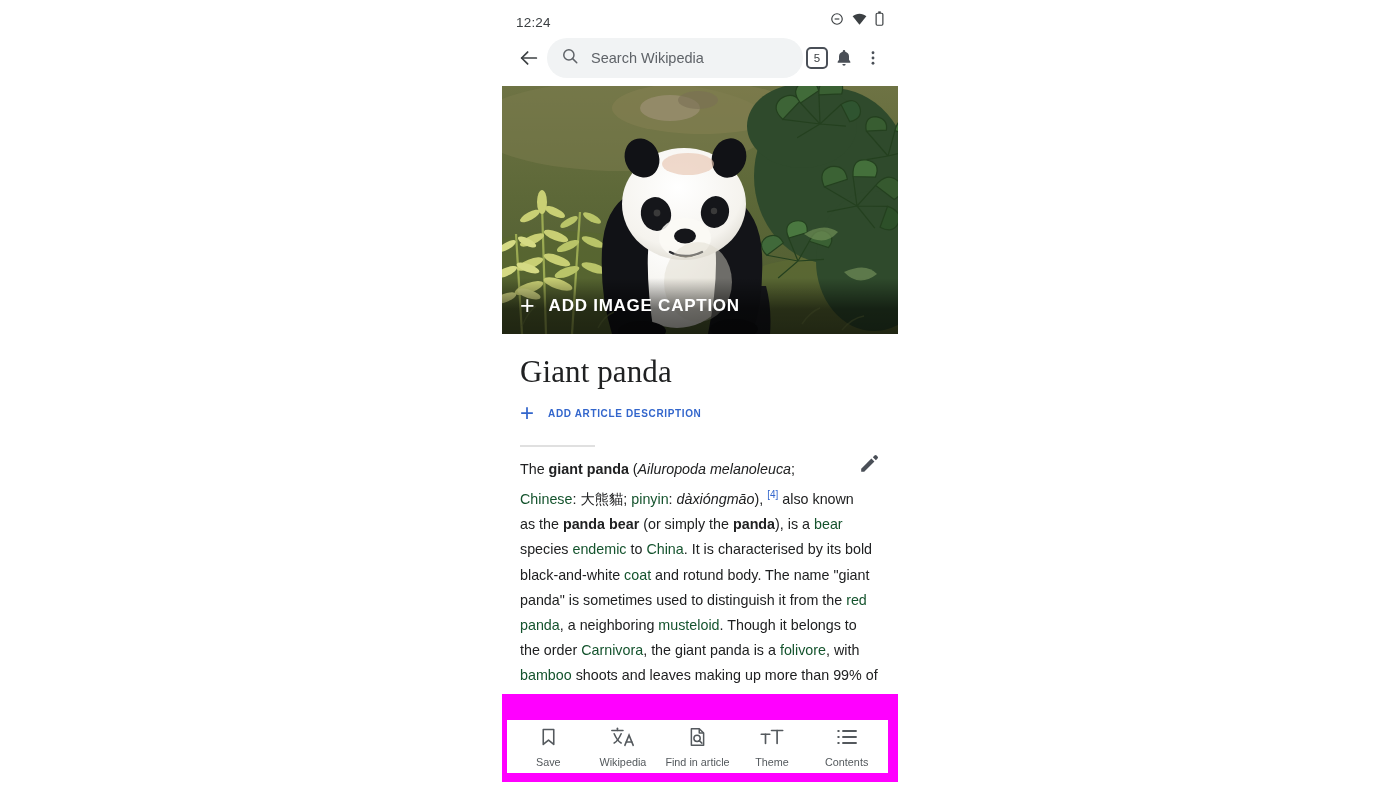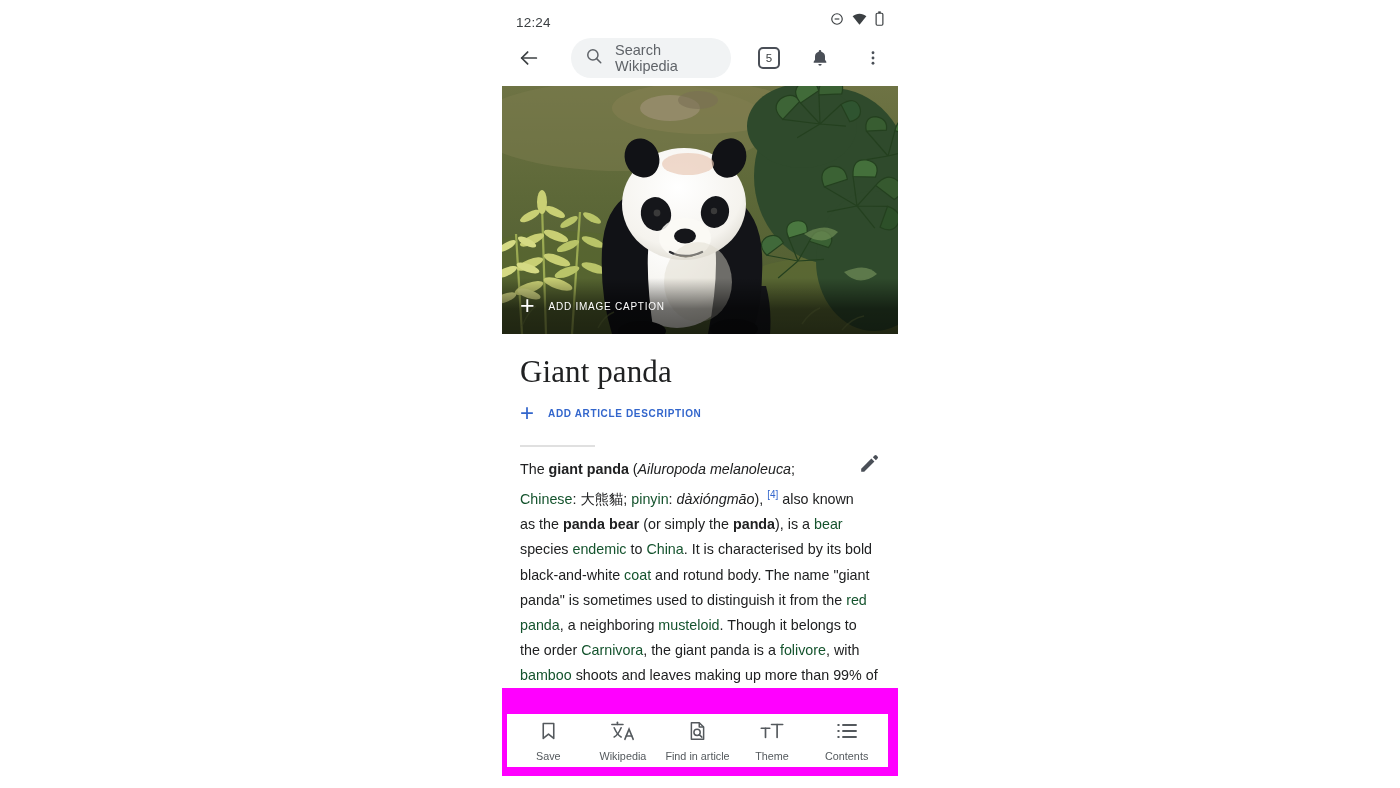--- a/index.html
+++ b/index.html
@@ -29,21 +29,21 @@
   }
   .status-time { font-size:13.5px; letter-spacing:.2px; color:#3c4043; }
   .status-icons { margin-left:auto; display:flex; align-items:center; gap:8px; }
   .ic { display:block; }
 
   
   .navbar {
     height:56px;
     display:flex; align-items:center;
     padding:0 12px;
-    gap:27px;
+    gap:3px;
   }
   .nav-back { width:30px; height:30px; display:flex; align-items:center; justify-content:center; cursor:pointer; }
   .searchbar {
     flex:1;
     height:40px;
     background:#f1f3f4;
     border-radius:20px;
     display:flex; align-items:center;
     padding:0 14px;
     gap:12px;
@@ -71,21 +71,21 @@
   .lead-image svg { display:block; width:100%; height:100%; }
   .caption-overlay {
     position:absolute; left:0; right:0; bottom:0;
     height:56px;
     background:linear-gradient(to bottom, rgba(0,0,0,0) 0%, rgba(0,0,0,.55) 55%, rgba(0,0,0,.62) 100%);
     display:flex; align-items:center;
     padding:0 18px; gap:14px;
     color:#fff;
   }
   .caption-plus { font-size:25px; font-weight:300; line-height:1; margin-top:-2px; }
-  .caption-text { font-size:10px; font-weight:400; letter-spacing:.75px; }
+  .caption-text { font-size:17px; font-weight:700; letter-spacing:.75px; }
 
   
   .article { padding:0 18px; }
   .article-title {
     font-family:"Liberation Serif", serif;
     font-size:31px; font-weight:400;
     color:#202122;
     margin-top:20px;
     letter-spacing:.1px;
   }
@@ -112,21 +112,21 @@
   .ref { color:#3366cc; font-size:10px; vertical-align:super; cursor:pointer; }
   .edit-pencil {
     position:absolute; right:0; top:-4px;
     width:22px; height:22px; cursor:pointer;
   }
   .para-float { float:right; width:26px; height:28px; }
 
   
   .toolbar-highlight {
     position:absolute;
-    left:-4px; bottom:12px;
+    left:-4px; bottom:6px;
     width:400px; height:88px;
     background:#ff00ff;
     padding:26px 10px 9px 9px;
   }
   .toolbar {
     width:100%; height:100%;
     background:#ffffff;
     display:flex; align-items:center;
     justify-content:space-around;
     padding:0 4px;

